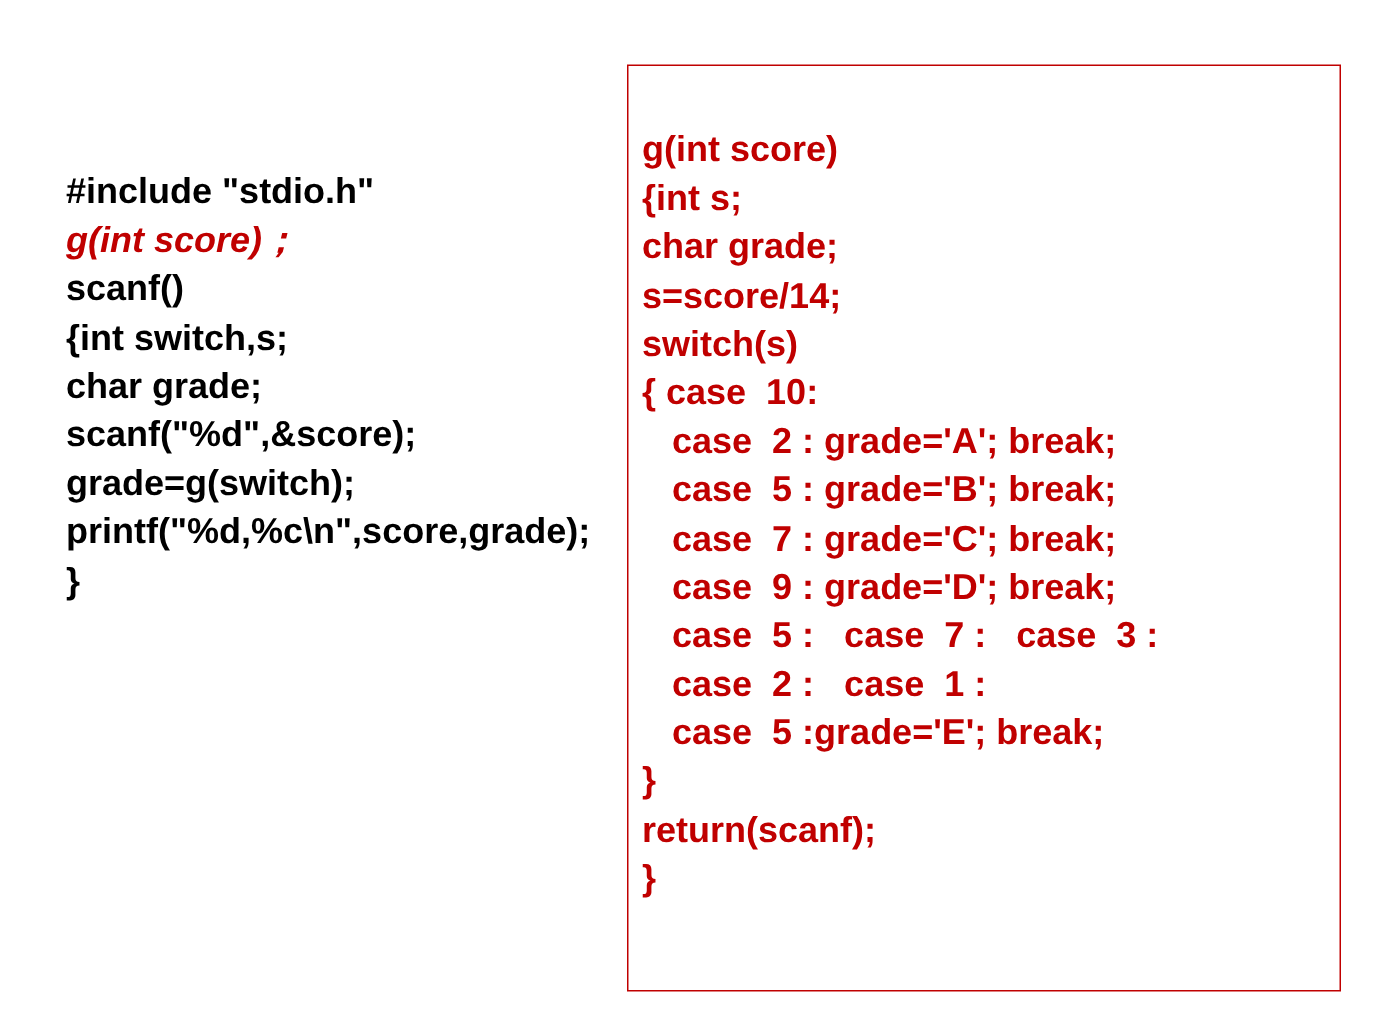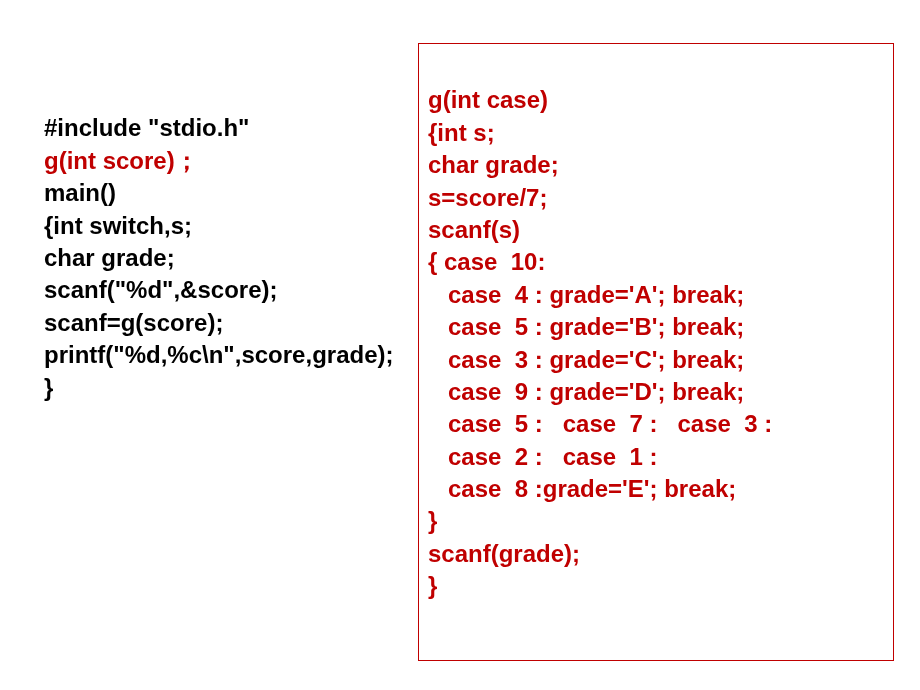--- a/index.html
+++ b/index.html
@@ -14,21 +14,21 @@
     .left-code {
       position: absolute;
       left: 44px;
       top: 80px;
       font-size: 24px;
       font-weight: bold;
       line-height: 1.35;
       white-space: pre;
     }
     .black { color: #000000; }
-    .red { color: #c00000; }
+    .red { color: #c00000; font-style: italic; }
     .right-box {
       position: absolute;
       left: 418px;
       top: 43px;
       width: 476px;
       height: 618px;
       border: 1.5px solid #c00000;
     }
     .right-code {
       position: absolute;
@@ -40,41 +40,41 @@
       white-space: pre;
       color: #c00000;
     }
   </style>
 </head>
 <body>
 
 <div class="left-code">
 <span class="black">#include "stdio.h"</span>
 <span class="red">g(int score)；</span>
-<span class="black">main()</span>
+<span class="black">scanf()</span>
 <span class="black">{int switch,s;</span>
 <span class="black">char grade;</span>
 <span class="black">scanf("%d",&amp;score);</span>
-<span class="black">scanf=g(score);</span>
+<span class="black">grade=g(switch);</span>
 <span class="black">printf("%d,%c\n",score,grade);</span>
 <span class="black">}</span>
 </div>
 
 <div class="right-box"></div>
 
 <div class="right-code">
-<span>g(int case)</span>
+<span>g(int score)</span>
 <span>{int s;</span>
 <span>char grade;</span>
-<span>s=score/7;</span>
-<span>scanf(s)</span>
+<span>s=score/14;</span>
+<span>switch(s)</span>
 <span>{ case  10:</span>
-<span>   case  4 : grade='A'; break;</span>
+<span>   case  2 : grade='A'; break;</span>
 <span>   case  5 : grade='B'; break;</span>
-<span>   case  3 : grade='C'; break;</span>
+<span>   case  7 : grade='C'; break;</span>
 <span>   case  9 : grade='D'; break;</span>
 <span>   case  5 :   case  7 :   case  3 :</span>
 <span>   case  2 :   case  1 :</span>
-<span>   case  8 :grade='E'; break;</span>
+<span>   case  5 :grade='E'; break;</span>
 <span>}</span>
-<span>scanf(grade);</span>
+<span>return(scanf);</span>
 <span>}</span>
 </div>
 
 </body></html>

